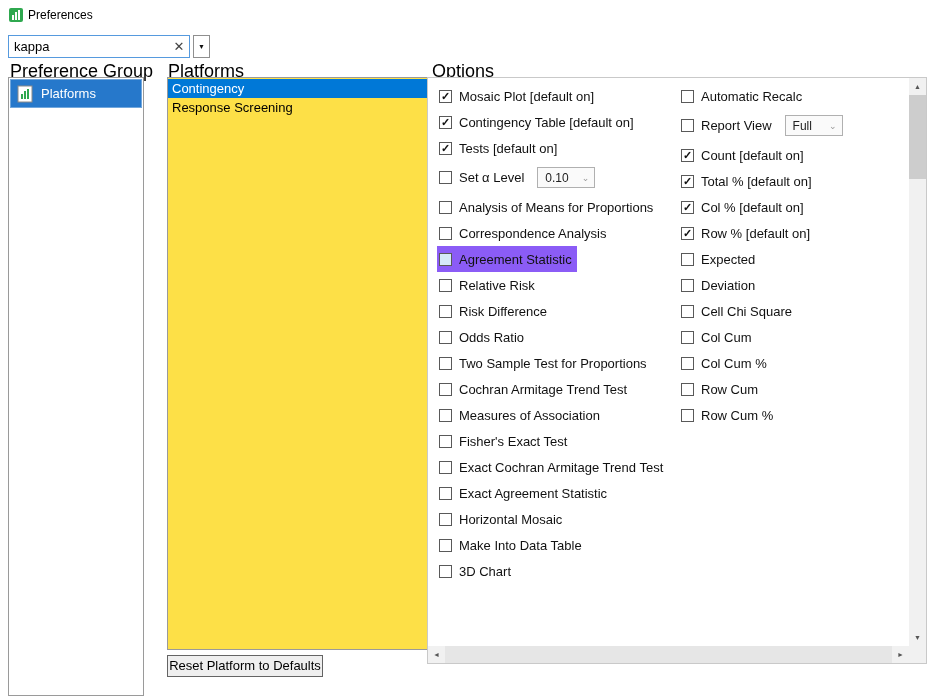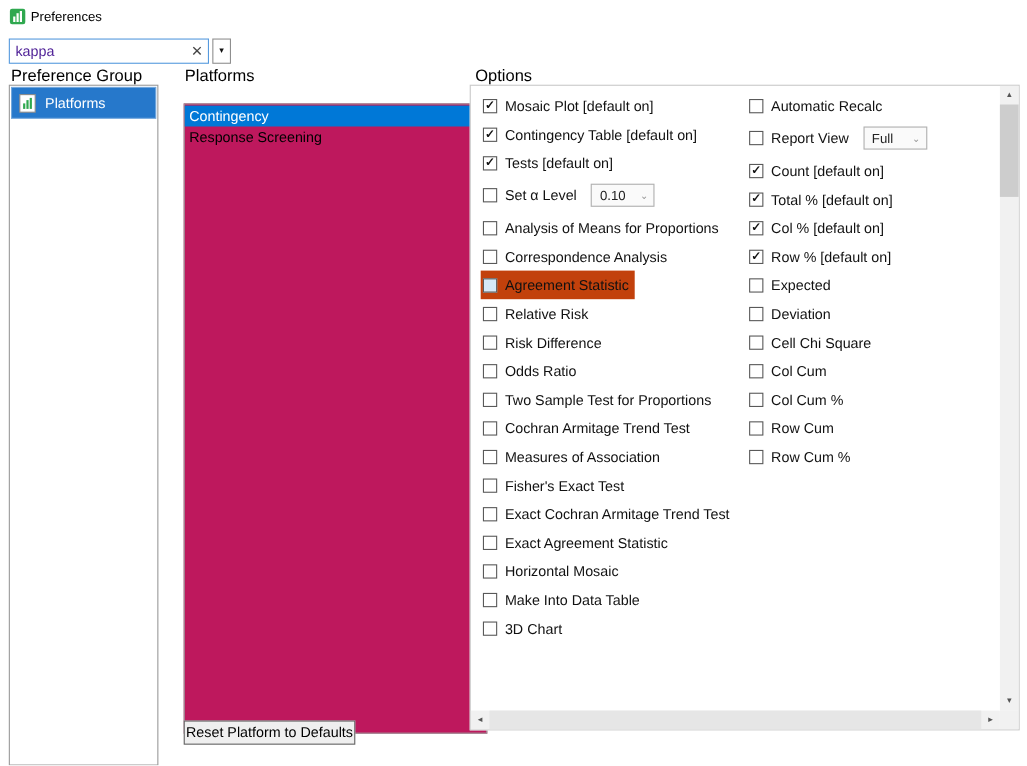--- a/index.html
+++ b/index.html
@@ -7,51 +7,51 @@
   body { font-family: "Liberation Sans", sans-serif; }
   #window { position:relative; width:934px; height:696px; background:#fff; overflow:hidden; }
 
   
   .titlebar { position:absolute; left:0; top:0; width:100%; height:30px; background:#fff; display:flex; align-items:center; padding-left:8px; }
   .app-icon { width:16px; height:16px; display:inline-block; }
   .title-text { margin-left:4px; font-size:12px; color:#000; }
 
   
   .search-box { position:absolute; left:8px; top:35px; width:182px; height:23px; border:1px solid #569ade; background:#fff; display:flex; align-items:center; }
-  .search-box input { flex:1; min-width:0; border:0; outline:0; padding:0 5px; font:13px "Liberation Sans", sans-serif; color:#4c1d95; background:transparent; }
+  .search-box input { flex:1; min-width:0; border:0; outline:0; padding:0 5px; font:13px "Liberation Sans", sans-serif; color:#000000; background:transparent; }
   .search-clear { width:20px; text-align:center; font-size:13px; color:#444; line-height:21px; }
   .search-dd { position:absolute; left:193px; top:35px; width:17px; height:23px; border:1px solid #8f8f8f; background:#fff; display:flex; align-items:center; justify-content:center; font-size:7px; color:#111; }
 
-  .sec-label { position:absolute; font-size:15px; color:#000; white-space:nowrap; }
+  .sec-label { position:absolute; font-size:18px; color:#000; white-space:nowrap; }
   #lbl-prefgroup { left:10px; top:61px; }
   #lbl-platforms { left:168px; top:61px; }
   #lbl-options   { left:432px; top:61px; }
 
   
   .pref-list { position:absolute; left:8px; top:77px; width:136px; height:619px; border:1px solid #9a9a9a; background:#fff; }
   .pref-item { margin:1px; height:29px; display:flex; align-items:center; background:#2678cb; box-shadow: inset 0 0 0 1px rgba(255,255,255,.35); color:#fff; }
   .pref-item .plat-icon { width:18px; height:18px; margin:0 7px 0 6px; flex:none; }
   .pref-item-label { font-size:13px; color:#fff; }
 
   
-  .plat-list { position:absolute; left:167px; top:94px; width:276px; height:573px; border:1px solid #9a9a9a; background:#be185d; padding-top:1px; }
+  .plat-list { position:absolute; left:167px; top:77px; width:276px; height:573px; border:1px solid #9a9a9a; background:#fde047; padding-top:1px; }
   .li { height:19px; line-height:19px; padding:0 4px; font-size:13px; color:#000; white-space:nowrap; overflow:hidden; }
   .li.sel { background:#0078d7; color:#fff; }
 
   
   .reset-btn { position:absolute; left:167px; top:655px; width:156px; height:22px; border:1px solid #646464; background:#efefef; font-size:13px; color:#000; text-align:center; line-height:20px; }
 
   
   .options-panel { position:absolute; left:427px; top:77px; width:500px; height:587px; border:1px solid #c9c9c9; background:#fff; }
   .opt-cols { position:absolute; left:9px; top:5px; display:flex; }
   .opt-col { display:flex; flex-direction:column; }
   .opt-col.left { width:242px; }
   .opt-row { display:flex; align-items:center; height:26px; width:max-content; padding:0 5px 0 2px; }
   .opt-row.has-dd { height:33px; }
-  .opt-row.hl { background:#c2410c; }
+  .opt-row.hl { background:#8b5cf6; }
   .cb { width:13px; height:13px; border:1px solid #595959; background:#fff; display:flex; align-items:center; justify-content:center; font-size:11px; font-weight:bold; color:#111; line-height:1; flex:none; }
   .hl .cb { background:#d6e9f8; }
   .olbl { margin-left:7px; font-size:13px; color:#111; white-space:nowrap; }
   .dd { display:inline-flex; align-items:center; justify-content:space-between; height:21px; border:1px solid #b0b0b0; background:#fafafa; margin-left:13px; padding:0 5px 0 7px; min-width:58px; }
   .ddv { font-size:12px; color:#222; }
   .dda { font-size:9px; color:#999; margin-left:10px; }
 
   
   .vscroll { position:absolute; top:0; right:0; width:17px; height:calc(100% - 17px); background:#f1f1f1; }
   .hscroll { position:absolute; left:0; bottom:0; height:17px; width:calc(100% - 17px); background:#f1f1f1; display:flex; align-items:stretch; }

